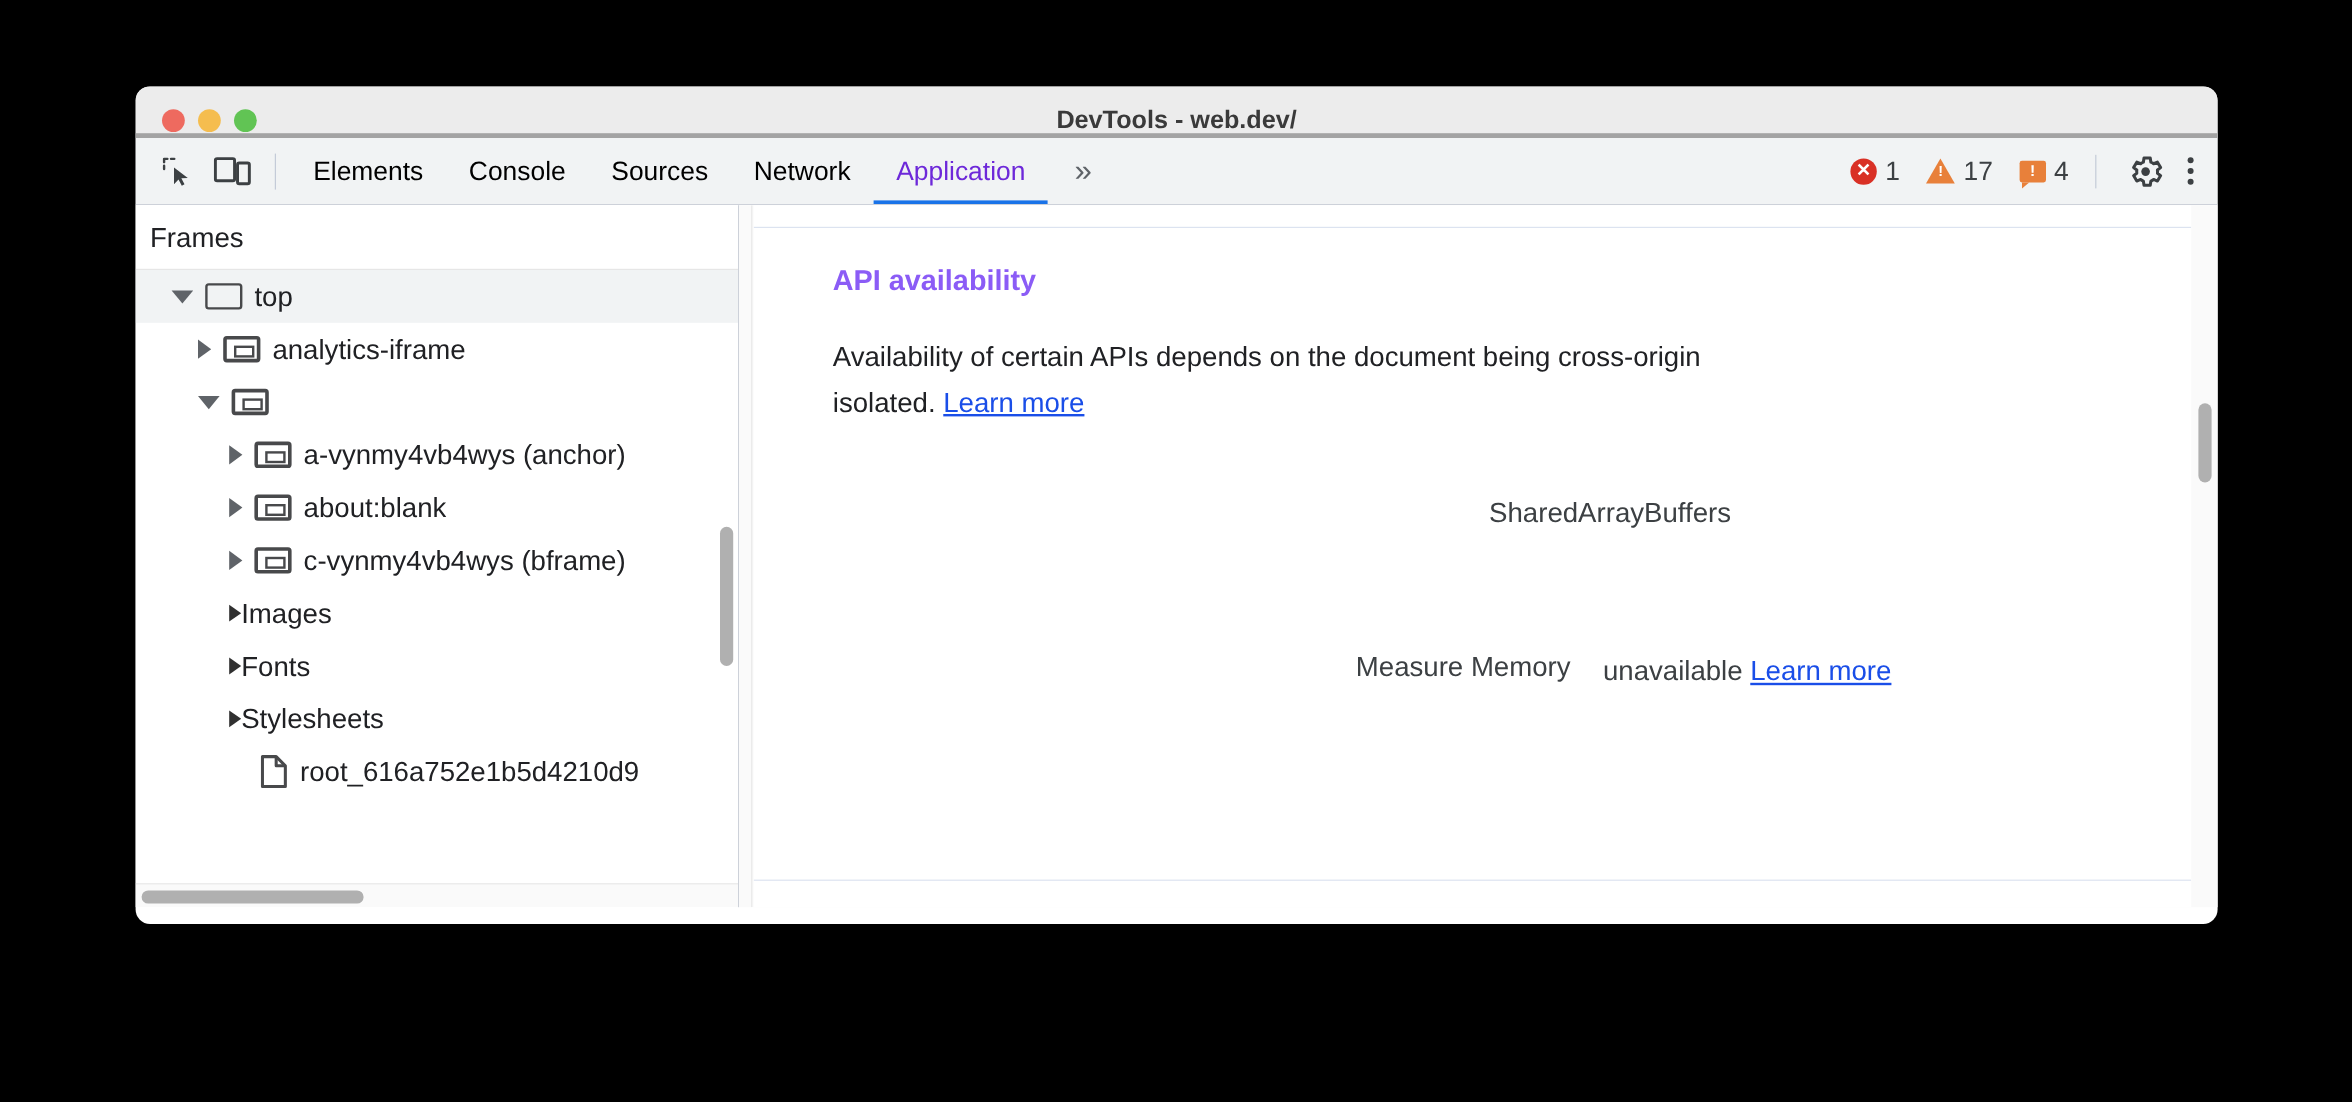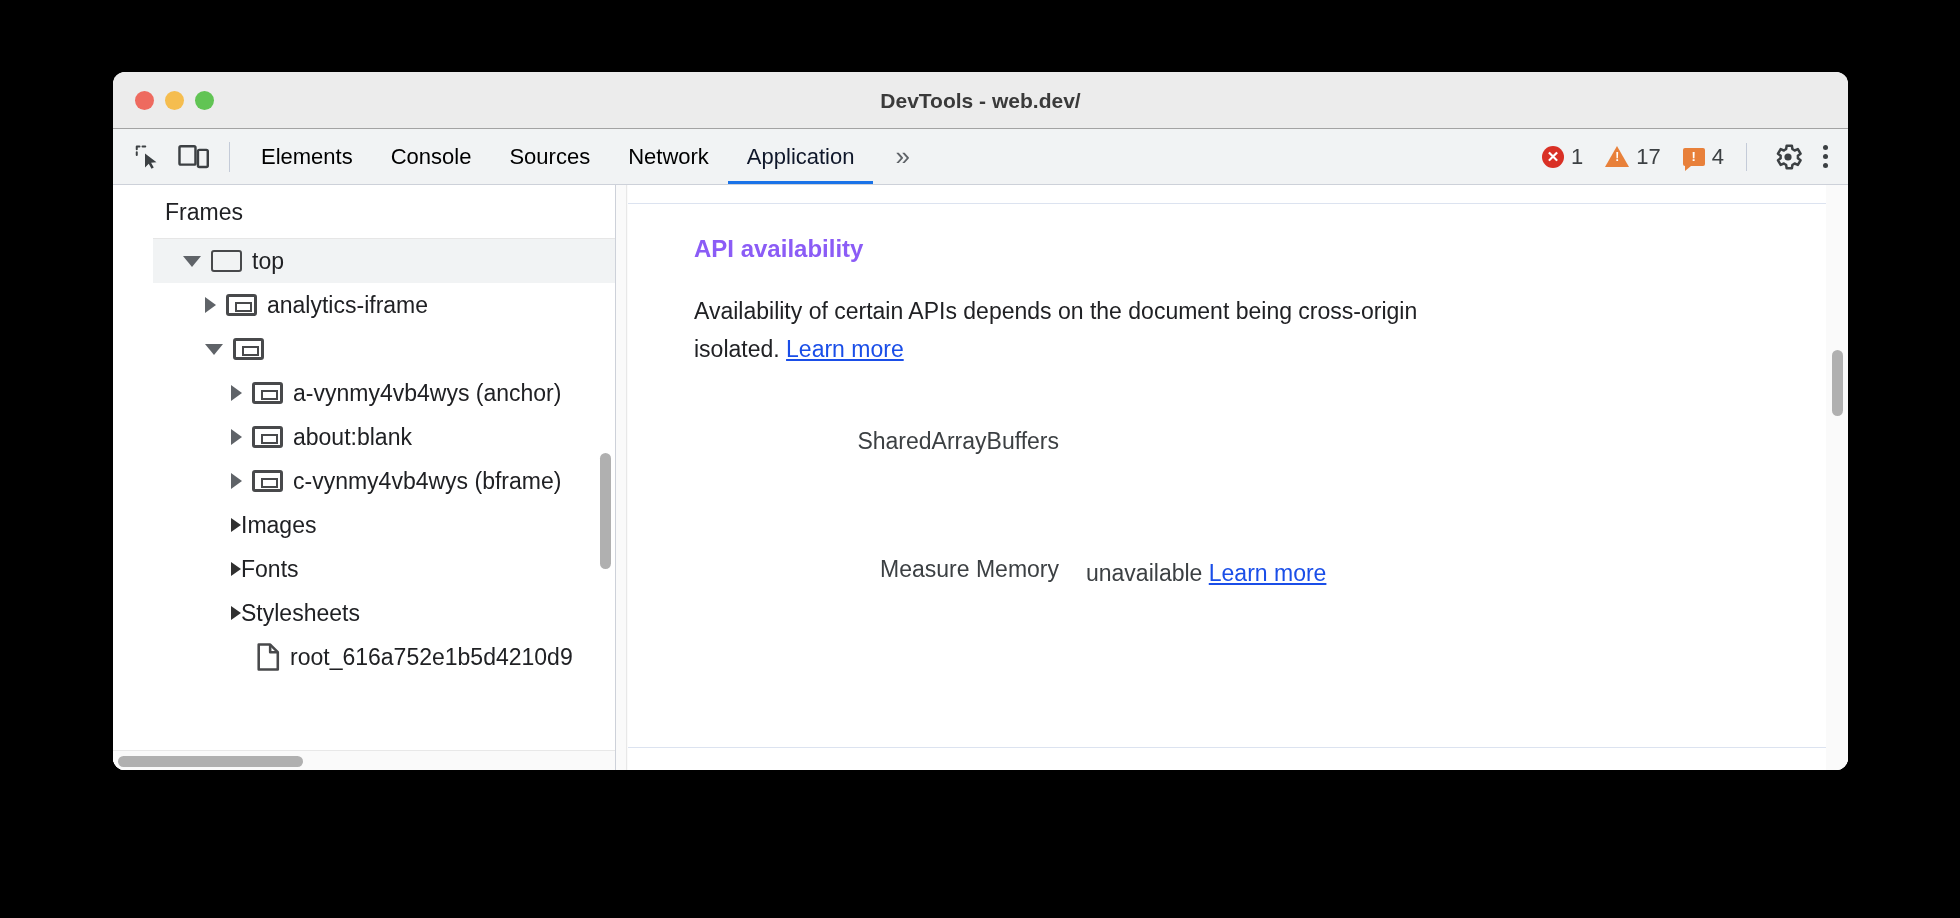--- a/index.html
+++ b/index.html
@@ -17,23 +17,23 @@
     width: 1735px; height: 698px;
     background: #fff;
     border-radius: 12px;
     overflow: hidden;
     box-shadow: 0 10px 40px rgba(0,0,0,.5);
   }
 
   
   #titlebar {
     position: relative;
-    height: 57px;
+    height: 43px;
     background: #ececec;
-    border-bottom: 1px solid #a3a3a3;
+    border-bottom: 4px solid #a3a3a3;
   }
   .traffic {
     position: absolute; top: 19px;
     width: 19px; height: 19px; border-radius: 50%;
   }
   .traffic.red    { left: 22px;  background: #ee6a5f; }
   .traffic.yellow { left: 52px;  background: #f5bd4f; }
   .traffic.green  { left: 82px;  background: #61c454; }
   #window-title {
     position: absolute; left: 0; right: 0; top: 17px;
@@ -63,21 +63,21 @@
   }
   .tab {
     height: 55px;
     padding: 0 19px;
     display: flex; align-items: center;
     font-size: 22px;
     color: #000000;
     position: relative;
     cursor: default;
   }
-  .tab.active { color: #0f172a; }
+  .tab.active { color: #6d28d9; }
   .tab.active::after {
     content: "";
     position: absolute; left: 0; right: 0; bottom: 0;
     height: 3px; background: #1a73e8;
   }
   .overflow-chevrons {
     display: flex; align-items: center;
     padding: 0 16px 0 22px;
     font-size: 26px; color: #5f6368;
     letter-spacing: -3px;
@@ -150,21 +150,20 @@
     background: #fff;
   }
 
   
   #sidebar {
     position: relative;
     width: 503px;
     border-right: 1px solid #cdd1d9;
     background: #fff;
     overflow: hidden;
-    padding-left: 40px;
   }
   #frames-header {
     padding: 14px 0 12px 12px;
     font-size: 23px;
     color: #202124;
     border-bottom: 1px solid #e6e6e6;
   }
   .tree-row {
     display: flex;
     align-items: center;
@@ -298,20 +297,21 @@
     color: #1a4ee8;
     text-decoration: underline;
     cursor: default;
   }
   .kv-row {
     position: absolute;
     left: 0; right: 0;
     display: flex;
     font-size: 23px;
     color: #3c4043;
+    justify-content: center;
   }
   #kv-row-0 { top: 243px; }
   #kv-row-1 { top: 371px; }
   .kv-key {
     width: 431px;
     text-align: right;
     flex: none;
   }
   .kv-val {
     padding-left: 27px;

